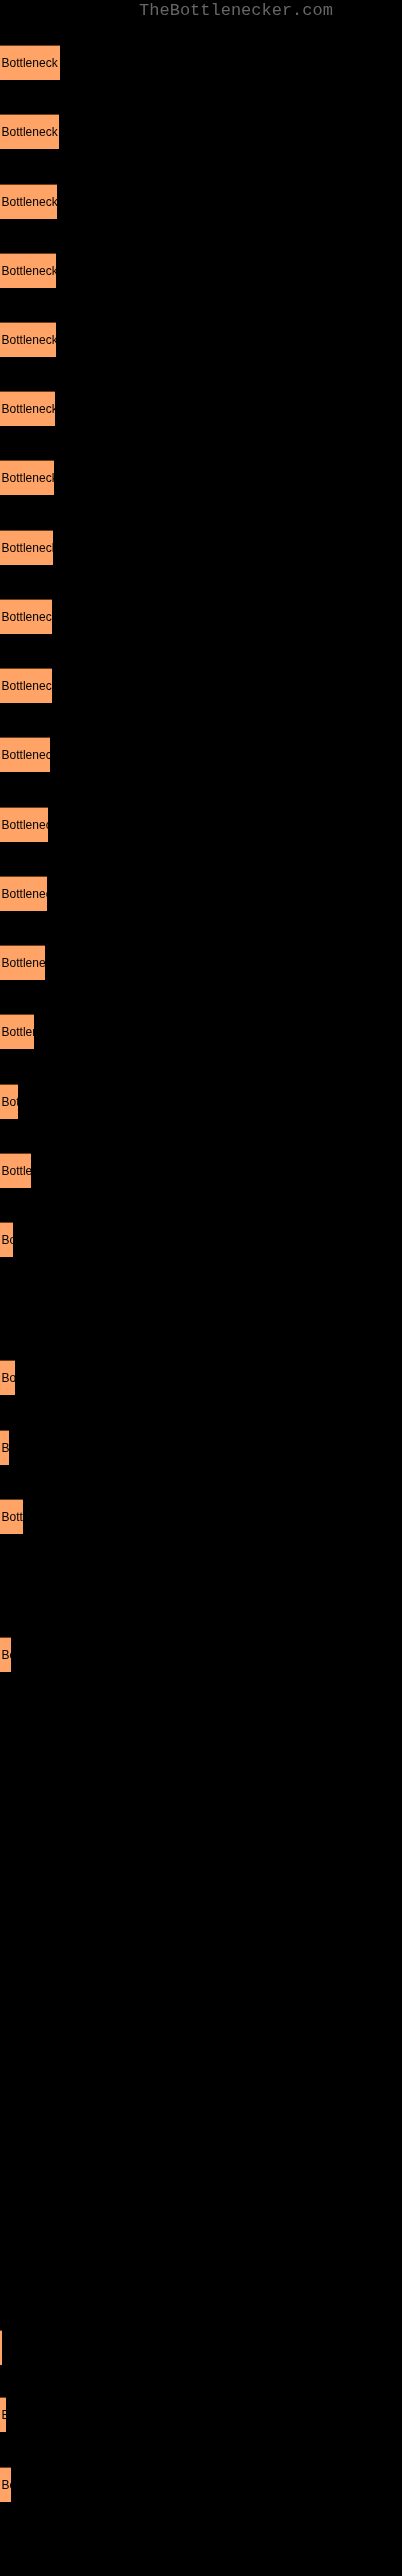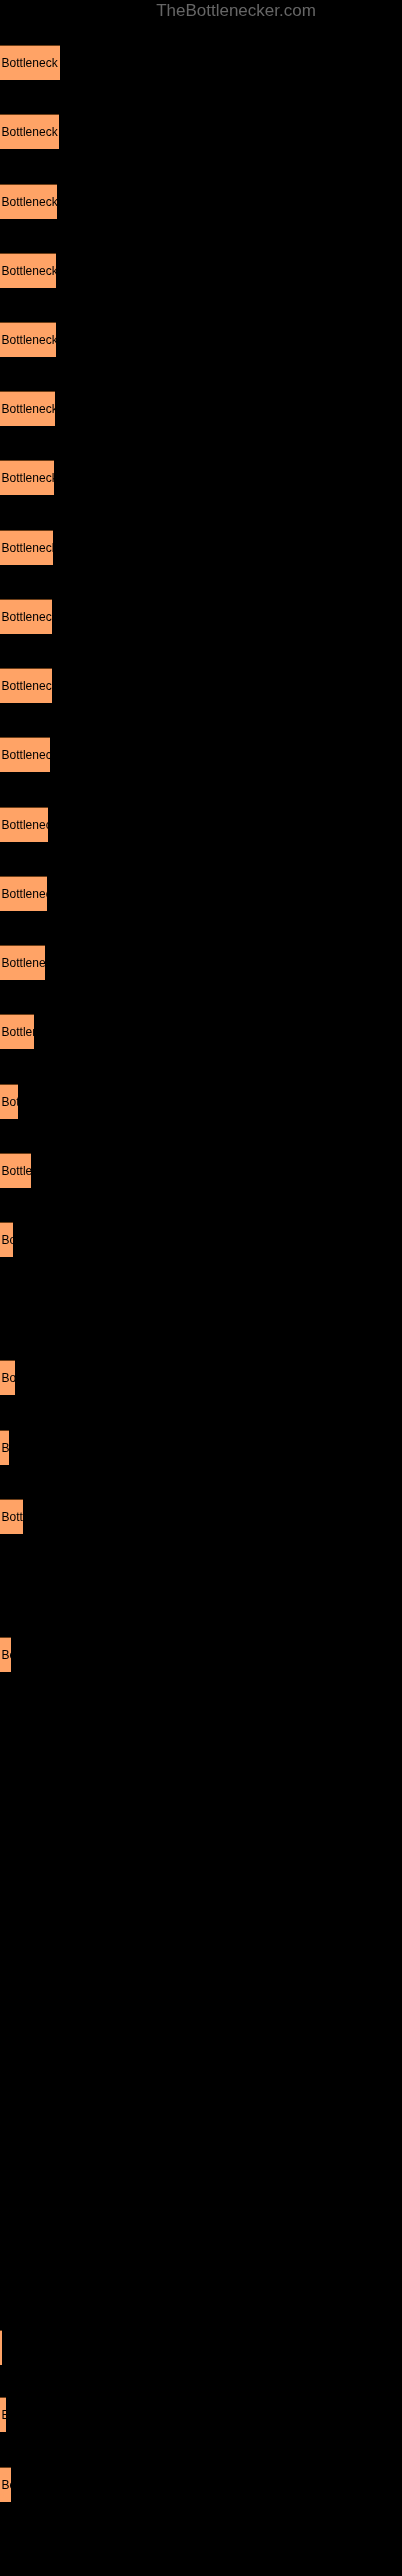--- a/index.html
+++ b/index.html
@@ -18,21 +18,21 @@
   .site-title {
     position: absolute;
     top: 0px;
     left: 0;
     width: 403px;
     text-align: center;
     padding-left: 69px;
     box-sizing: border-box;
     color: #666666;
     font-size: 17px;
-    font-family: Liberation Sans, sans-serif;
+    font-family: Liberation Mono, monospace;
     letter-spacing: 0px;
     white-space: nowrap;
     line-height: 21px;
   }
 
   .chart-area {
     position: absolute;
     top: 0;
     left: 0;
     width: 403px;

